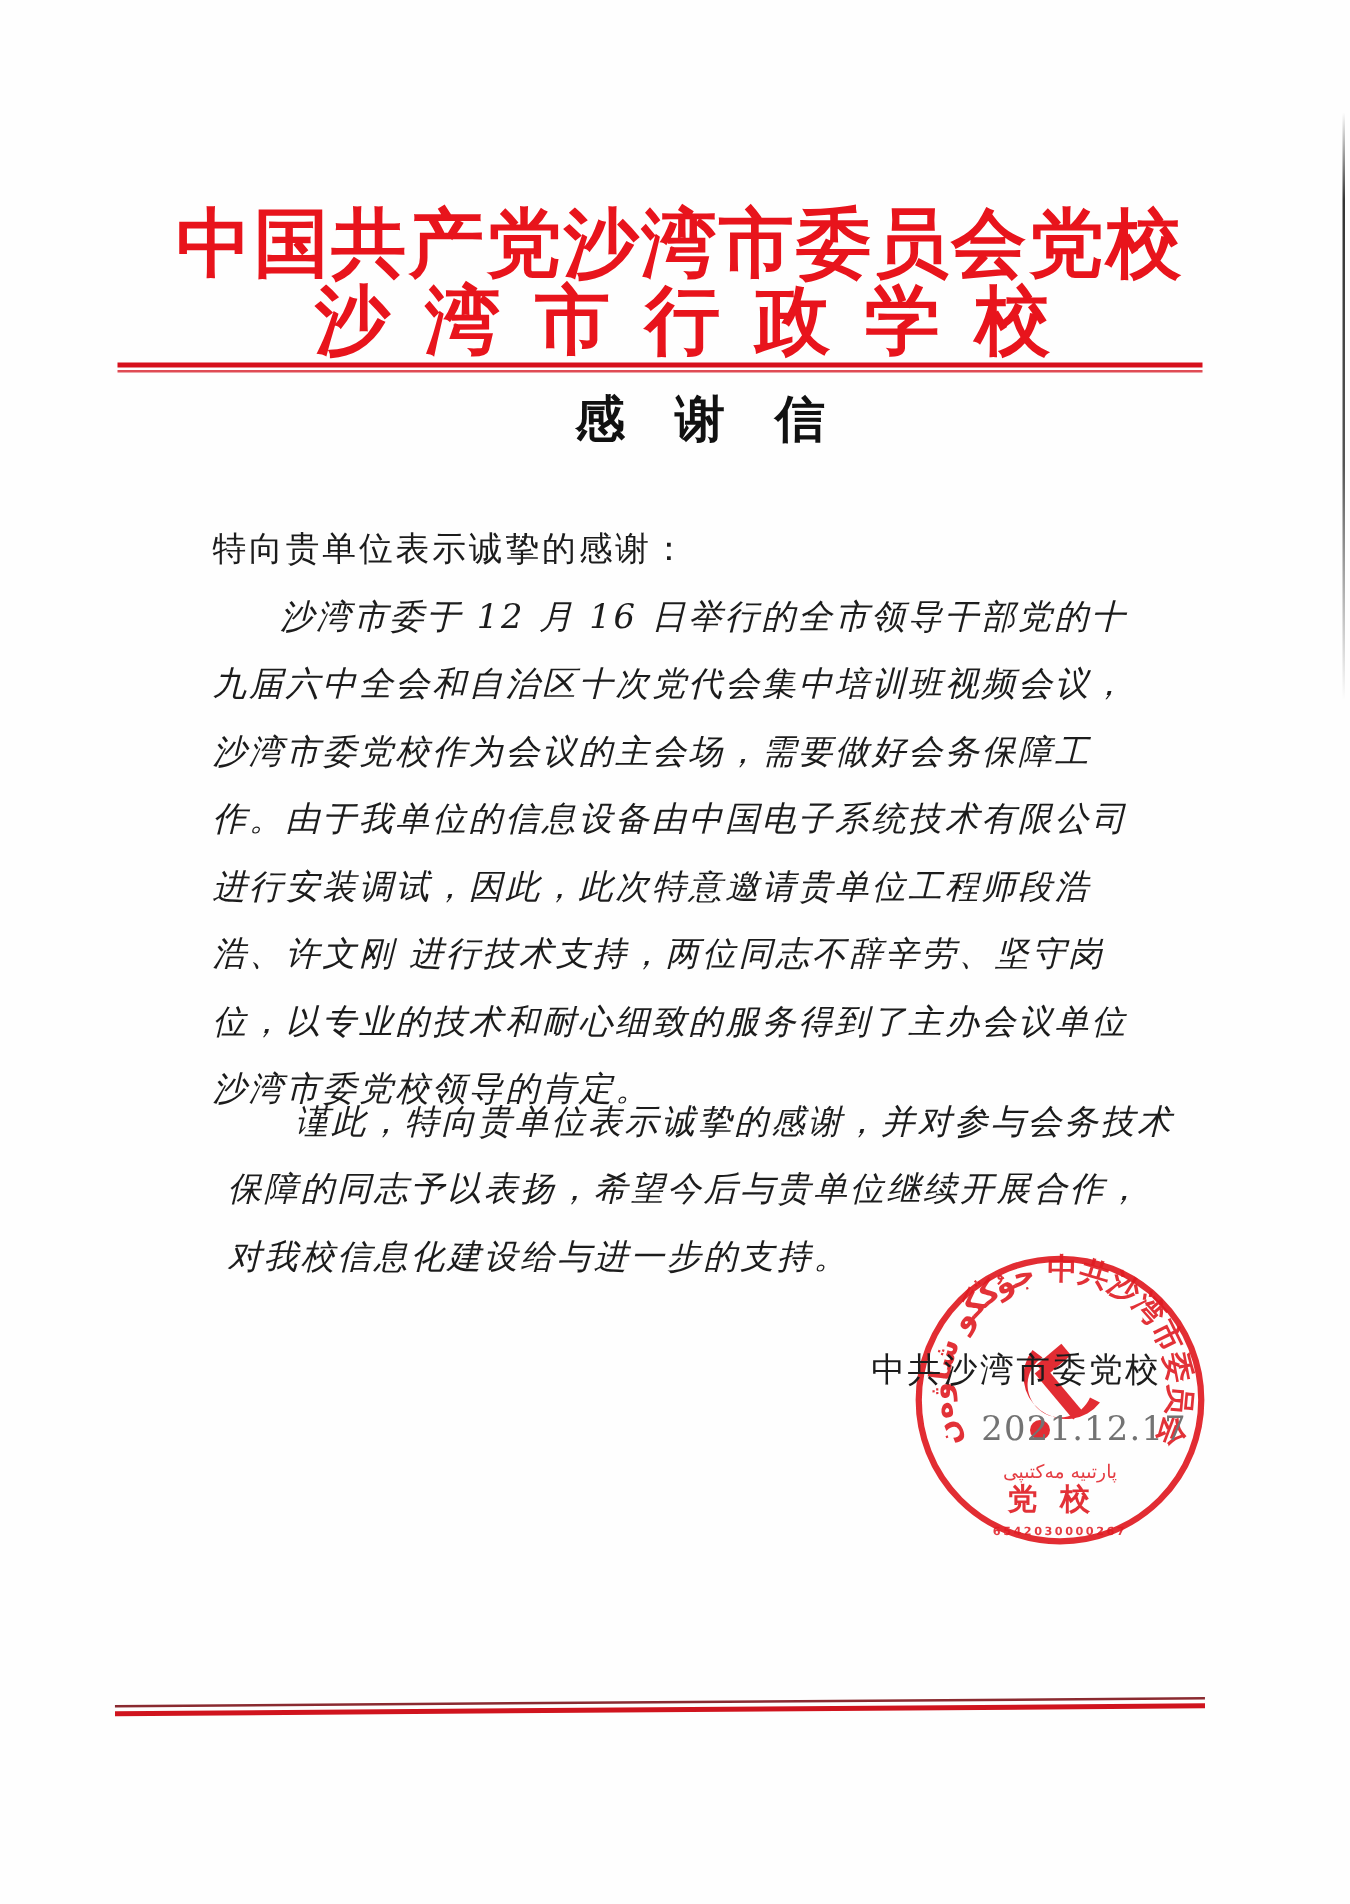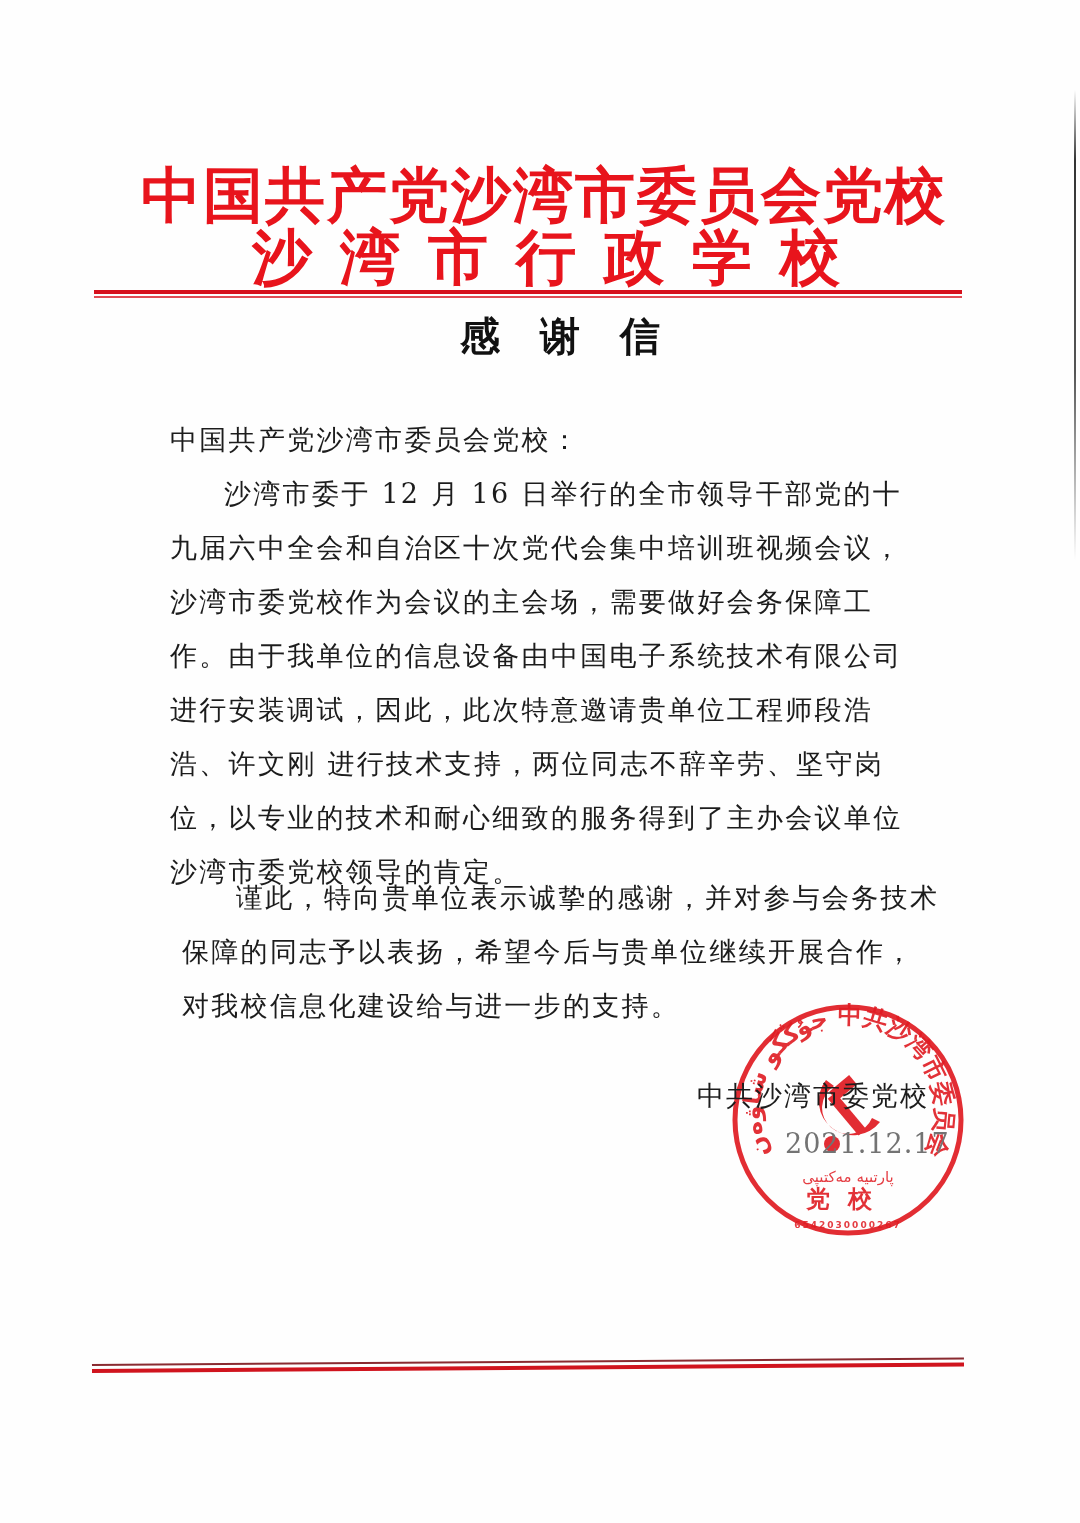--- a/index.html
+++ b/index.html
@@ -30,21 +30,21 @@
   .letter-title {
     position: absolute; left: 0; width: 1080px; top: 308px; text-align: center;
     font-size: 40px; font-weight: bold; letter-spacing: 40px; padding-left: 40px; color: #111;
     line-height: 56px;
   }
   .body-text {
     position: absolute; left: 170px; width: 760px;
     font-size: 27px; line-height: 54px; letter-spacing: 2.3px; color: #1c1c1c;
   }
   .salutation { top: 413px; }
-  .para { text-indent: 54px; margin: 0; }
+  .para { text-indent: 54px; margin: 0; font-style: italic; }
   .para1 { position: absolute; left: 170px; top: 467px; width: 760px; }
   .para2 { position: absolute; left: 182px; top: 871px; width: 760px; }
   .stamp {
     position: absolute; left: 730px; top: 1002px; width: 236px; height: 236px;
   }
   .signature {
     position: absolute; left: 697px; top: 1078px; font-size: 27px; letter-spacing: 2px; color: #1c1c1c; white-space: nowrap;
   }
   .date {
     position: absolute; left: 785px; top: 1128px; font-size: 27px; letter-spacing: 1px; color: #737373; white-space: nowrap;
@@ -62,21 +62,21 @@
 <div class="edge"></div>
 
 <div class="org-title org-line1">中国共产党沙湾市委员会党校</div>
 <div class="org-title org-line2">沙湾市行政学校</div>
 
 <div class="rule-head-thick"></div>
 <div class="rule-head-thin"></div>
 
 <div class="letter-title">感谢信</div>
 
-<div class="body-text salutation">中国共产党沙湾市委员会党校：</div>
+<div class="body-text salutation">特向贵单位表示诚挚的感谢：</div>
 
 <p class="body-text para para1">沙湾市委于 12 月 16 日举行的全市领导干部党的十九届六中全会和自治区十次党代会集中培训班视频会议，沙湾市委党校作为会议的主会场，需要做好会务保障工作。由于我单位的信息设备由中国电子系统技术有限公司进行安装调试，因此，此次特意邀请贵单位工程师段浩浩、许文刚 进行技术支持，两位同志不辞辛劳、坚守岗位，以专业的技术和耐心细致的服务得到了主办会议单位沙湾市委党校领导的肯定。</p>
 <p class="body-text para para2">谨此，特向贵单位表示诚挚的感谢，并对参与会务技术保障的同志予以表扬，希望今后与贵单位继续开展合作，对我校信息化建设给与进一步的支持。</p>
 
 <div class="stamp">
   <svg width="236" height="236" viewBox="0 0 236 236">
     <defs>
       <path id="arc" d="M 40 150 A 88 88 0 1 1 196 150"></path>
     </defs>
     <circle cx="118" cy="118" r="113" fill="none" stroke="#e01b22" stroke-width="5" opacity="0.92"></circle>

